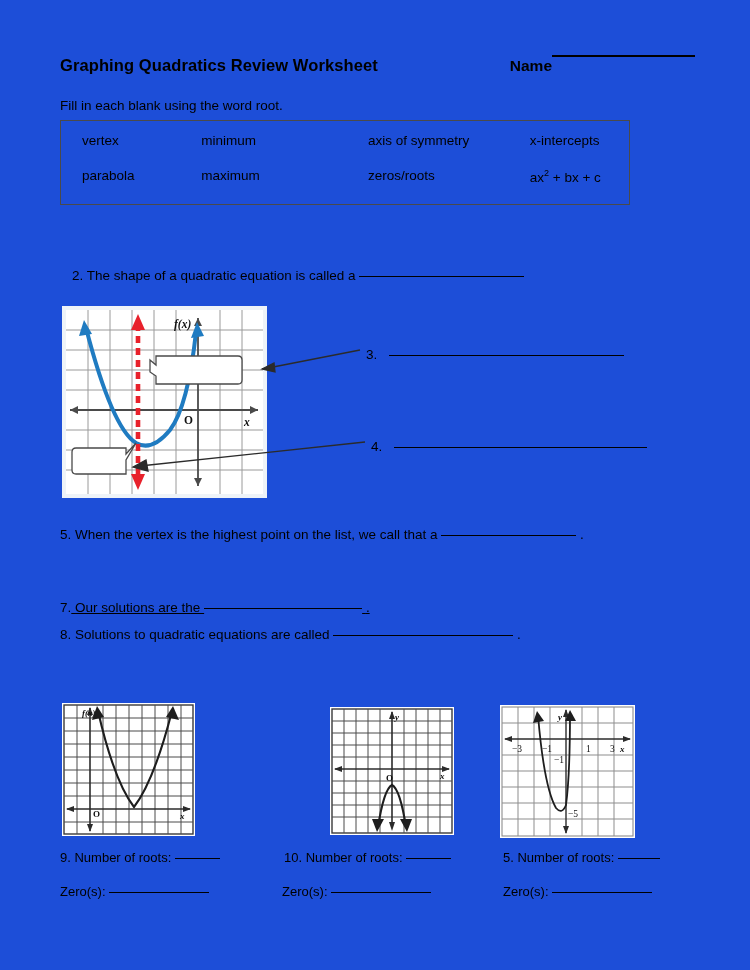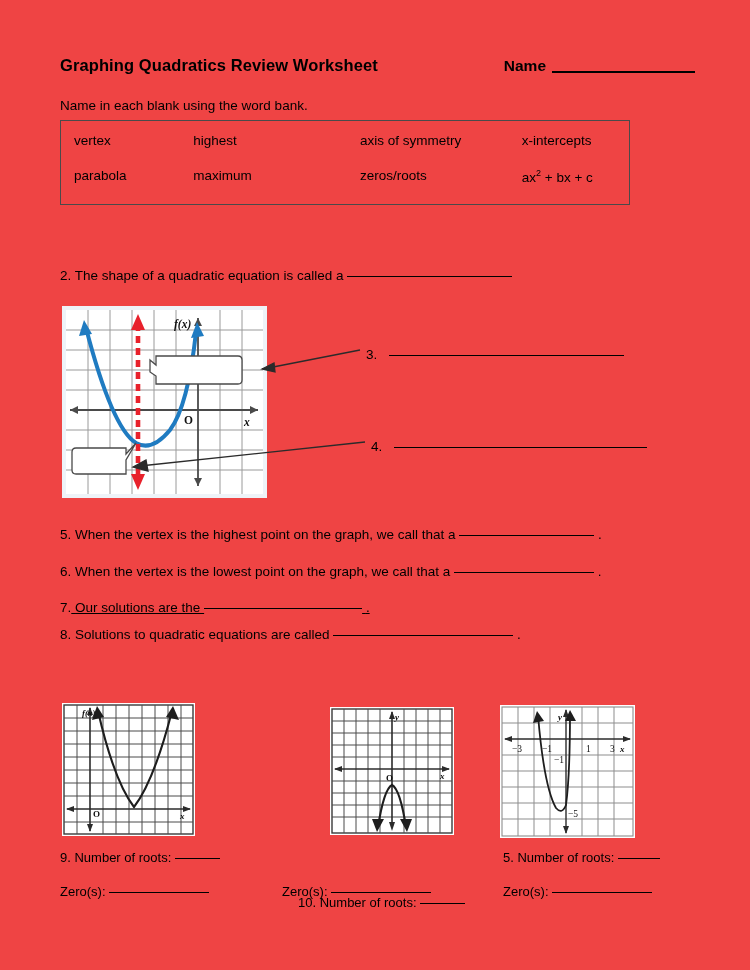--- a/index.html
+++ b/index.html
@@ -12,42 +12,41 @@
     height: 970px;
     position: relative;
     font-family: "Liberation Sans", sans-serif;
     color: #000000;
     overflow: hidden;
   }
   .page {
     position: absolute;
     left: 0; top: 0;
     width: 750px; height: 970px;
-    background: #ef4444;
+    background: #1d4ed8;
   }
 
   
   .header-row {
     position: absolute;
     left: 60px; top: 56px;
     width: 635px;
     display: flex;
     align-items: baseline;
     justify-content: space-between;
   }
   .worksheet-title {
     font-size: 16.5px;
     font-weight: bold;
     letter-spacing: .1px;
     white-space: nowrap;
   }
   .name-block {
     display: flex;
-    align-items: flex-end;
-    gap: 6px;
+    align-items: flex-start;
     white-space: nowrap;
   }
   .name-label {
     font-size: 15.5px;
     font-weight: bold;
   }
   .name-rule {
     display: inline-block;
     width: 143px;
     border-bottom: 2px solid #000;
@@ -67,21 +66,21 @@
   .word-bank {
     position: absolute;
     left: 60px; top: 120px;
     width: 570px;
     height: 85px;
     border: 1.3px solid #4a4a4a;
     box-sizing: border-box;
   }
   .wb-row {
     position: absolute;
-    left: 0;
+    left: 8px;
     width: 100%;
     display: flex;
     font-size: 13.5px;
     justify-content: space-between;
   }
   .wb-row.r1 { top: 12px; }
   .wb-row.r2 { top: 47px; }
   .wb-c1 { width: 142px; padding-left: 13px; box-sizing: border-box; }
   .wb-c2 { width: 137px; box-sizing: border-box; }
   .wb-c3 { width: 175px; box-sizing: border-box; margin-left: 40px; }
@@ -96,21 +95,21 @@
   }
   .q .num { display: inline-block; }
   .blank {
     display: inline-block;
     border-bottom: 1.6px solid #000;
     height: 0;
     position: relative;
     top: -3px;
   }
   .q1 { left: 60px; top: 228px; }
-  .q2 { left: 60px; top: 268px; }
+  .q2 { left: 72px; top: 268px; }
   .q5 { left: 60px; top: 527px; }
   .q6 { left: 60px; top: 564px; }
   .q7 { left: 60px; top: 600px; text-decoration: underline; }
   .q8 { left: 60px; top: 627px; }
 
   
   .q3 { left: 366px; top: 347px; }
   .q4 { left: 371px; top: 439px; }
 
   
@@ -149,45 +148,45 @@
   .g11 { left: 500px; top: 705px; }
   .mini-graph svg { display: block; }
 
   
   .ans {
     position: absolute;
     font-size: 13px;
     white-space: nowrap;
   }
   .ans-roots-9  { left: 60px;  top: 850px; }
-  .ans-roots-10 { left: 298px; top: 850px; margin-top: 45px; }
+  .ans-roots-10 { left: 284px; top: 850px; }
   .ans-roots-11 { left: 503px; top: 850px; }
   .ans-zero-9   { left: 60px;  top: 884px; }
   .ans-zero-10  { left: 282px; top: 884px; }
   .ans-zero-11  { left: 503px; top: 884px; }
 </style>
 </head>
 <body>
 
 <div class="page">
 
   <div class="header-row">
     <div class="worksheet-title">Graphing Quadratics Review Worksheet</div>
     <div class="name-block">
       <span class="name-label">Name</span>
       <span class="name-rule"></span>
     </div>
   </div>
 
-  <div class="instr-fill">Name in each blank using the word bank.</div>
+  <div class="instr-fill">Fill in each blank using the word root.</div>
 
   <div class="word-bank">
     <div class="wb-row r1">
       <div class="wb-c1">vertex</div>
-      <div class="wb-c2">highest</div>
+      <div class="wb-c2">minimum</div>
       <div class="wb-c3">axis of symmetry</div>
       <div class="wb-c4">x-intercepts</div>
     </div>
     <div class="wb-row r2">
       <div class="wb-c1">parabola</div>
       <div class="wb-c2">maximum</div>
       <div class="wb-c3">zeros/roots</div>
       <div class="wb-c4"><span>ax</span><sup>2</sup><span> + bx + c</span></div>
     </div>
   </div>
@@ -273,31 +272,25 @@
     <span class="blank" style="width:235px; margin-left:8px"></span>
   </div>
 
   <div class="q q4">
     <span class="num">4.</span>
     <span class="blank" style="width:253px; margin-left:8px"></span>
   </div>
 
   <div class="q q5">
     <span class="num">5.</span>
-    <span>When the vertex is the highest point on the graph, we call that a </span>
+    <span>When the vertex is the highest point on the list, we call that a </span>
     <span class="blank" style="width:135px"></span>
     <span>.</span>
   </div>
 
-  <div class="q q6">
-    <span class="num">6.</span>
-    <span>When the vertex is the lowest point on the graph, we call that a </span>
-    <span class="blank" style="width:140px"></span>
-    <span>.</span>
-  </div>
 
   <div class="q q7">
     <span class="num">7.</span>
     <span>Our solutions are the </span>
     <span class="blank" style="width:158px"></span>
     <span>.</span>
   </div>
 
   <div class="q q8">
     <span class="num">8.</span>

